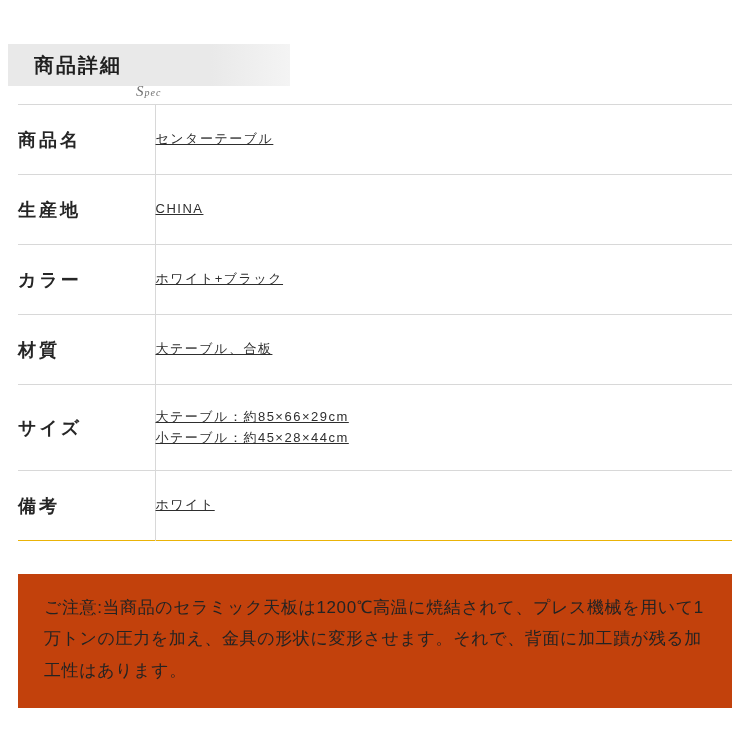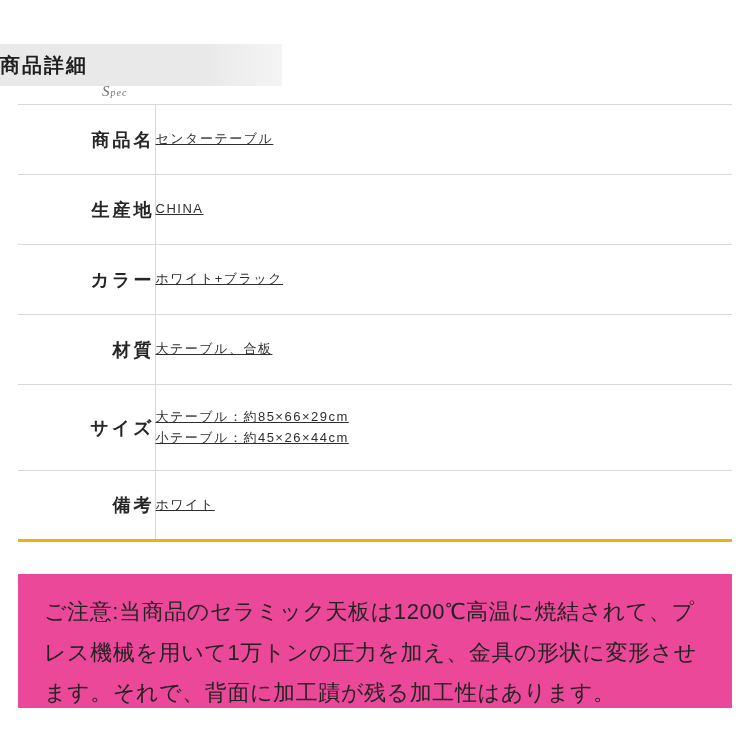--- a/index.html
+++ b/index.html
@@ -18,28 +18,29 @@
     position: relative;
     width: 750px;
     height: 750px;
     background: #ffffff;
     box-sizing: border-box;
   }
 
   
   .header {
     position: absolute;
-    left: 0;
+    left: 8px;
     top: 44px;
     width: 282px;
     height: 42px;
     background: linear-gradient(to right, #e9e9e9 0%, #e9e9e9 72%, #f4f4f4 100%);
     display: flex;
     align-items: center;
     box-sizing: border-box;
+    padding-left: 26px;
   }
   .header-title {
     font-size: 20px;
     font-weight: bold;
     letter-spacing: 2px;
     color: #1f1f1f;
   }
   .header-sub {
     margin-left: 14px;
     font-family: "Liberation Serif", serif;
@@ -61,30 +62,30 @@
     left: 18px;
     top: 104px;
     width: 714px;
     border-collapse: collapse;
     table-layout: fixed;
   }
   .spec-table tr {
     border-top: 1px solid #d8d8d8;
   }
   .spec-table tr:last-child {
-    border-bottom: 3px solid #eab308;
+    border-bottom: 1px solid #eab308;
   }
   .spec-table td {
     padding: 0;
     vertical-align: middle;
   }
   .spec-label {
     width: 137px;
     border-right: 1px solid #d8d8d8;
-    text-align: right;
+    text-align: left;
     font-size: 18px;
     font-weight: bold;
     letter-spacing: 3px;
     color: #262626;
     height: 70px;
     box-sizing: border-box;
   }
   .spec-value {
     padding-left: 32px;
     font-size: 13px;
@@ -103,24 +104,24 @@
     display: block;
   }
 
   
   .note {
     position: absolute;
     left: 18px;
     top: 574px;
     width: 714px;
     height: 134px;
-    background: #ec4899;
+    background: #c2410c;
     box-sizing: border-box;
     padding: 18px 26px 0 26px;
-    font-size: 22px;
+    font-size: 17px;
     line-height: 1.85;
     letter-spacing: 0.6px;
     color: #232323;
   }
 </style>
 </head>
 <body>
 
 <div class="page">
 
@@ -152,21 +153,21 @@
     <tr>
       <td class="spec-label">材質</td>
       <td class="spec-value">
         <span class="line">大テーブル、合板</span>
       </td>
     </tr>
     <tr class="row-size">
       <td class="spec-label">サイズ</td>
       <td class="spec-value">
         <span class="line">大テーブル：約85×66×29cm</span>
-        <span class="line">小テーブル：約45×26×44cm</span>
+        <span class="line">小テーブル：約45×28×44cm</span>
       </td>
     </tr>
     <tr>
       <td class="spec-label">備考</td>
       <td class="spec-value">
         <span class="line">ホワイト</span>
       </td>
     </tr>
   </tbody>
     </table>

